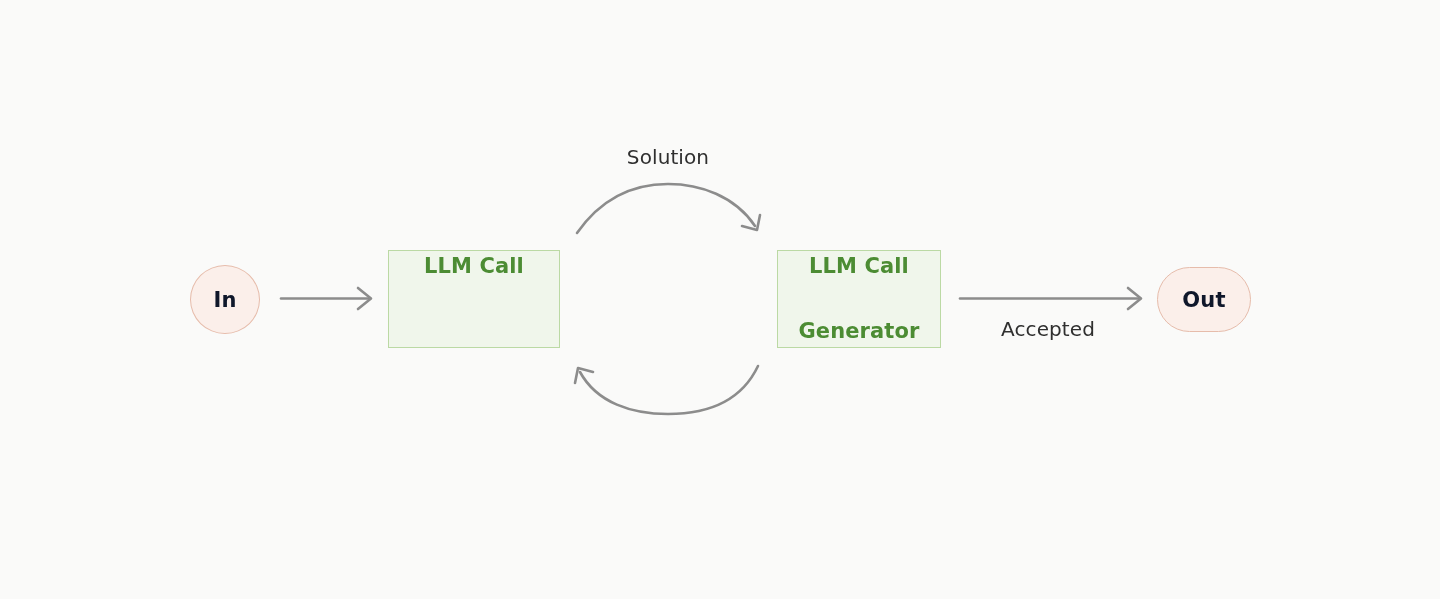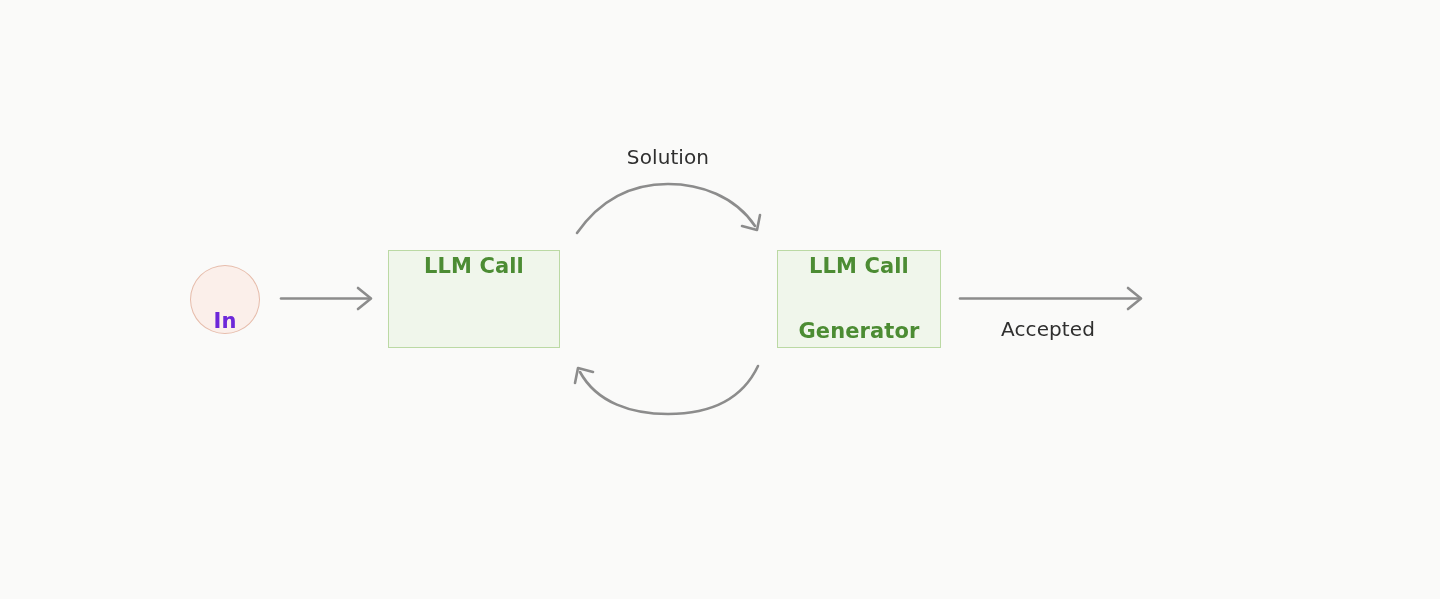--- a/index.html
+++ b/index.html
@@ -16,26 +16,26 @@
   #diagram-root {
     position: relative;
     width: 1440px;
     height: 599px;
   }
 
   
   .terminal {
     position: absolute;
     display: flex;
-    align-items: flex-end;
+    align-items: center;
     justify-content: center;
     background: #FBEFEA;
     border: 1.6px solid #E6BCAB;
     box-sizing: border-box;
-    color: #6d28d9;
+    color: #0f172a;
     font-weight: bold;
     letter-spacing: 0.2px;
   }
   #node-in {
     left: 190px;
     top: 265px;
     width: 70px;
     height: 69px;
     border-radius: 50%;
     font-size: 21px;
@@ -163,19 +163,22 @@
 
   <div id="node-generator" class="process-box">
     <span>LLM Call</span>
   </div>
 
   <div id="node-evaluator" class="process-box">
     <span>LLM Call</span>
     <span>Generator</span>
   </div>
 
+  <div id="node-out" class="terminal">
+    <span>Out</span>
+  </div>
 
   <div id="label-solution" class="edge-label">Solution</div>
 
 
   <div id="label-accepted" class="edge-label">Accepted</div>
 
 </div>
 
 </body></html>

